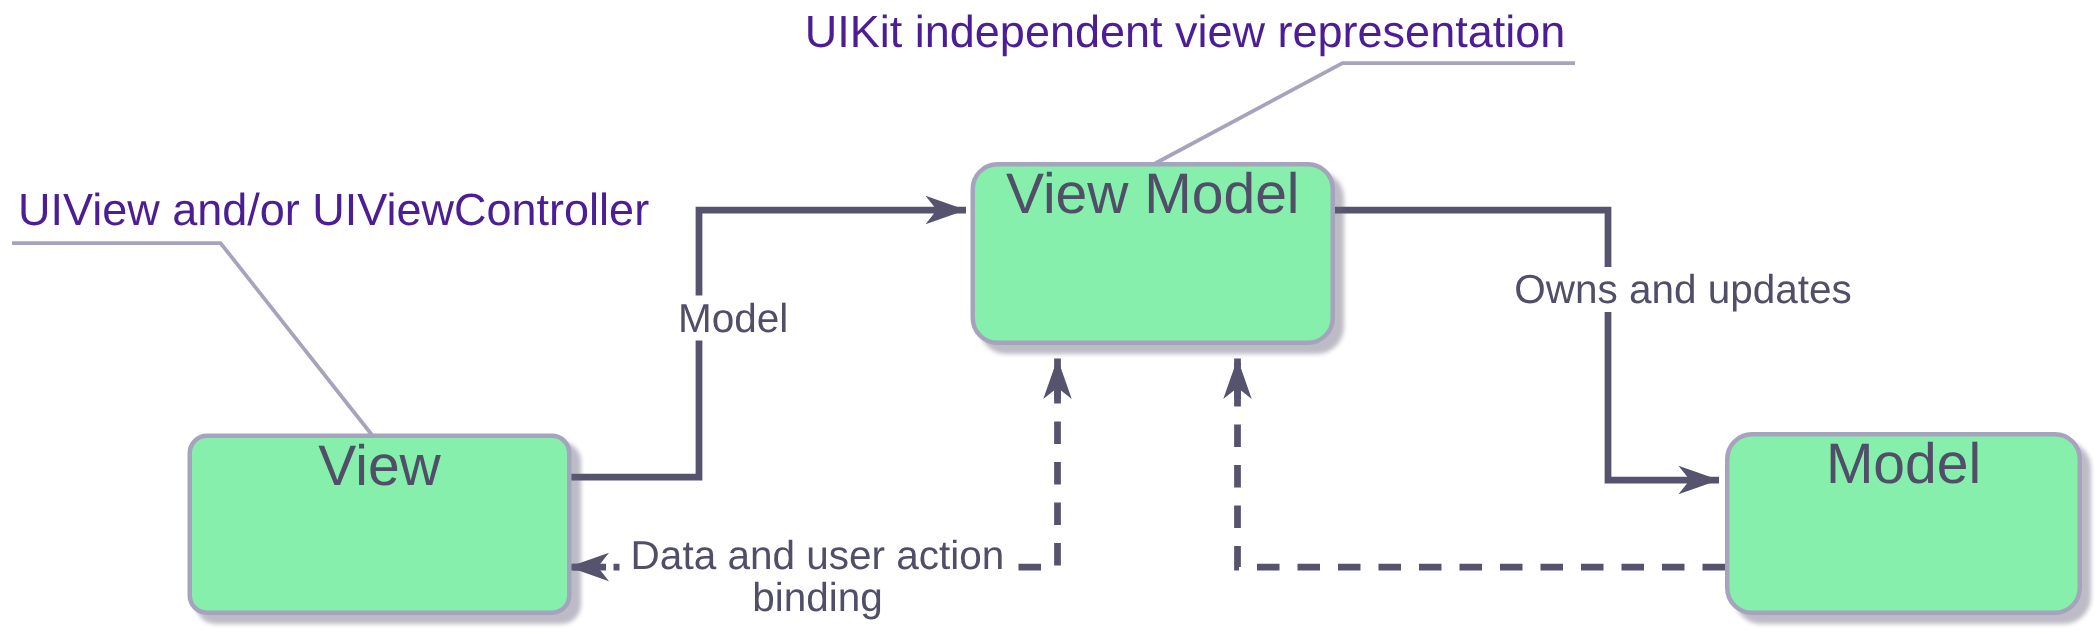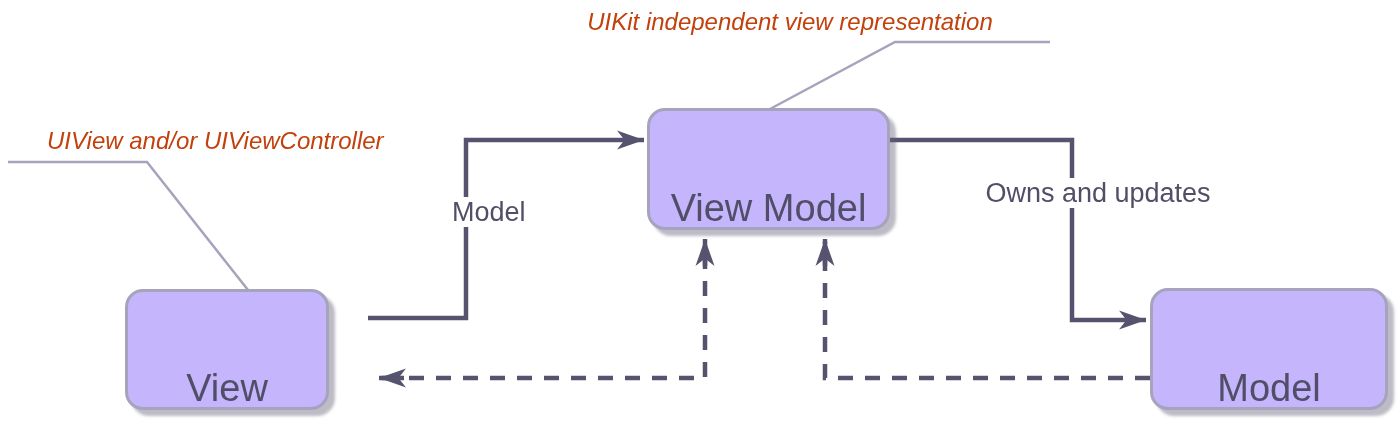--- a/index.html
+++ b/index.html
@@ -19,72 +19,71 @@
     position: absolute;
     left: 0; top: 0;
     width: 1398px;
     height: 424px;
     z-index: 1;
   }
   .node {
     position: absolute;
     z-index: 2;
     box-sizing: border-box;
-    background: #c4b5fd;
+    background: #86efac;
     border: 3.5px solid #a6a3bd;
     border-radius: 18px;
     box-shadow: 6px 6px 3px rgba(98, 96, 120, 0.42);
     display: flex;
-    align-items: flex-end;
+    align-items: flex-start;
     justify-content: center;
     color: #514e68;
     font-size: 38px;
     line-height: 1;
   }
-  #node-view       { left: 125px;  top: 289px; width: 204px; height: 121px; }
+  #node-view       { left: 125px;  top: 289px; width: 256px; height: 121px; border-radius: 13px; }
   #node-view-model { left: 647px;  top: 108px; width: 243px; height: 122px; }
   #node-model      { left: 1150px; top: 288px; width: 238px; height: 122px; }
 
   .edge-label {
     position: absolute;
     z-index: 3;
     background: #ffffff;
     color: #514e68;
     font-size: 27px;
     line-height: 28px;
     white-space: nowrap;
     padding: 1px 3px;
   }
   #label-owns { left: 449px; top: 197px; }
   #label-owns-updates {
-    left: 1098px; top: 193px;
+    left: 1122px; top: 193px;
     transform: translate(-50%, -50%);
   }
   #label-binding {
     left: 545px; top: 384px;
     transform: translate(-50%, -50%);
     width: 258px;
     white-space: normal;
     text-align: center;
   }
   #label-notifies {
     left: 988px; top: 379px;
     transform: translate(-50%, -50%);
   }
 
   .callout-label {
     position: absolute;
     z-index: 2;
-    color: #c2410c;
-    font-size: 24px;
+    color: #4c1d95;
+    font-size: 30px;
     line-height: 32px;
     white-space: nowrap;
-    font-style: italic;
   }
-  #callout-view-label { left: 12px; top: 125px; margin-left: 35px; }
+  #callout-view-label { left: 12px; top: 125px; }
   #callout-view-model-label {
     left: 790px; top: 6px;
     transform: translateX(-50%);
   }
 </style>
 </head>
 <body>
 
 <div id="canvas">
 
@@ -114,17 +113,18 @@
   </div>
   <div class="node" id="node-view-model">
     <span>View Model</span>
   </div>
   <div class="node" id="node-model">
     <span>Model</span>
   </div>
 
   <div class="edge-label" id="label-owns">Model</div>
   <div class="edge-label" id="label-owns-updates">Owns and updates</div>
+  <div class="edge-label" id="label-binding">Data and user action binding</div>
 
   <div class="callout-label" id="callout-view-label">UIView and/or UIViewController</div>
   <div class="callout-label" id="callout-view-model-label">UIKit independent view representation</div>
 
 </div>
 
 </body></html>

